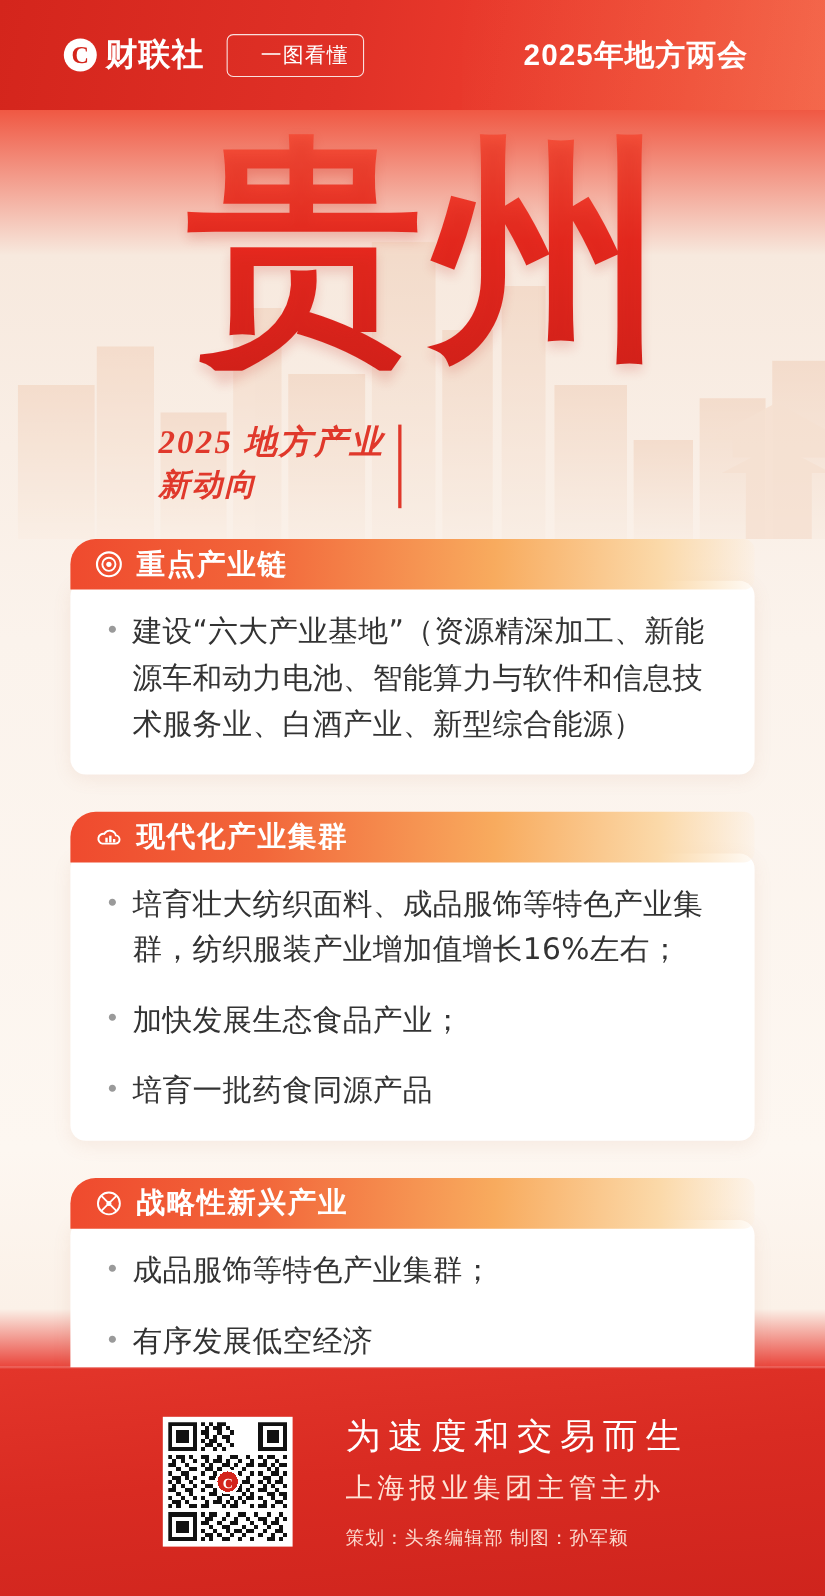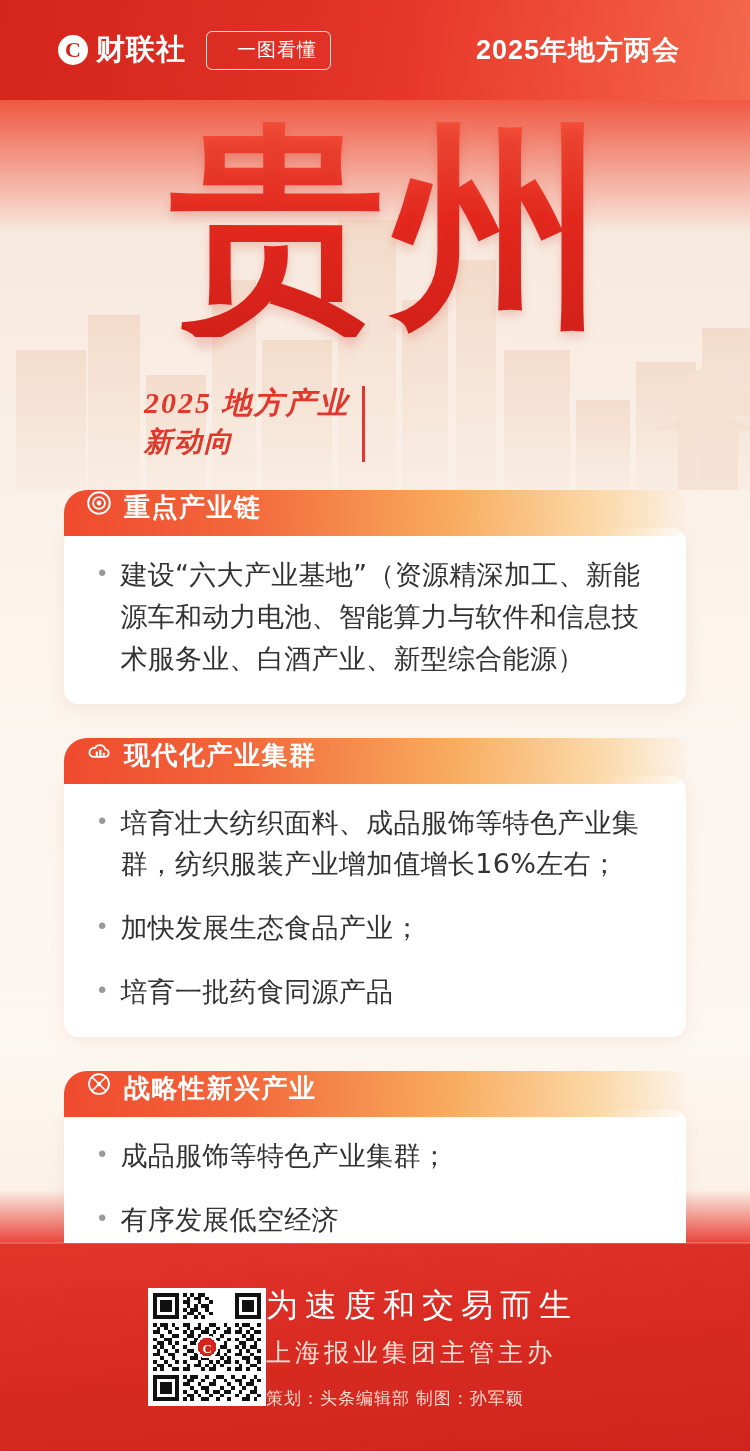--- a/index.html
+++ b/index.html
@@ -96,21 +96,21 @@
     margin-left: 12px; margin-top: 4px;
   }
 
   
   .cards { position: absolute; top: 490px; left: 0; width: 750px; padding: 0 64px; }
   .card { margin-bottom: 34px; position: relative; }
   .card-head {
     position: relative;
     height: 46px;
     width: 100%;
-    display: flex; align-items: flex-start;
+    display: flex; align-items: center;
     padding-left: 22px;
     border-radius: 23px 10px 10px 0;
     background: linear-gradient(92deg, #ef4a2e 0%, #f2663a 28%, #f8ab5e 62%, #fbd9a9 86%, rgba(253,238,220,0.25) 100%);
     z-index: 2;
   }
   .card-head .ic {
     width: 26px; height: 26px; flex: 0 0 26px; margin-right: 12px;
   }
   .card-head .t {
     color: #fff; font-size: 26px; font-weight: bold; letter-spacing: 1.5px;
@@ -146,21 +146,21 @@
   .footer::before{
     content:"";
     position:absolute; left:0; right:0; top:-1px; height: 2px;
     background: rgba(255,255,255,.18);
   }
   .qr {
     width: 118px; height: 118px; margin-left: 148px;
     background: #fff; padding: 5px; position: relative;
   }
   .qr-inner { width: 100%; height: 100%; position: relative; }
-  .footer-right { color: #fff; }
+  .footer-right { margin-left: 48px; color: #fff; }
   .slogan1 {
     font-size: 32px; letter-spacing: 7px; font-weight: 500;
     font-family: "Liberation Serif", serif;
   }
   .slogan2 {
     font-size: 25px; letter-spacing: 4px; margin-top: 8px; color: #ffe3d6;
     font-family: "Liberation Serif", serif;
   }
   .credits {
     font-size: 17px; margin-top: 18px; color: #fbd9cd; letter-spacing: 1px;

